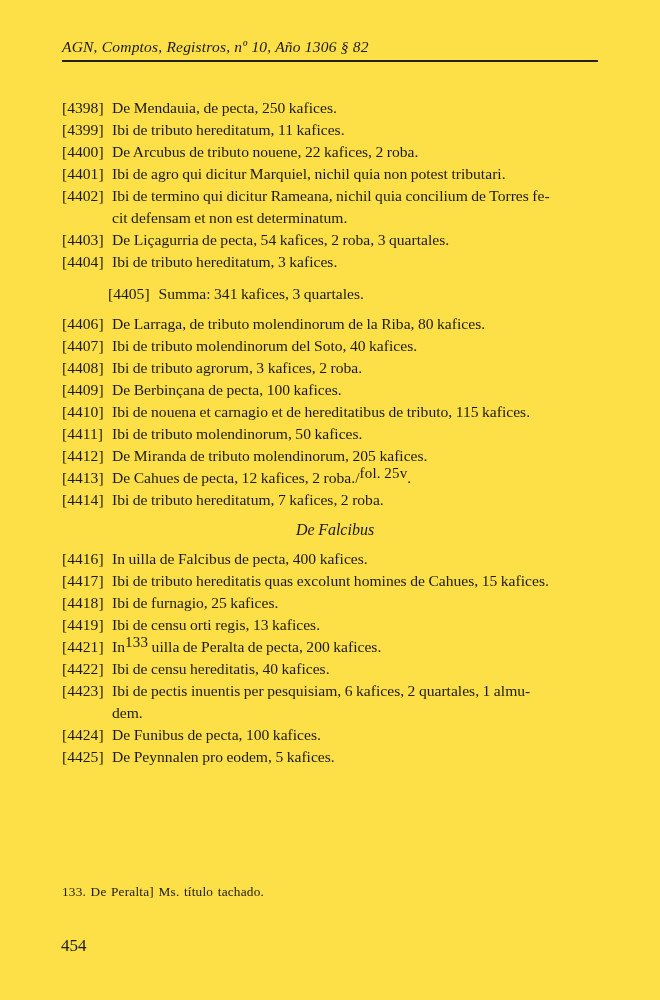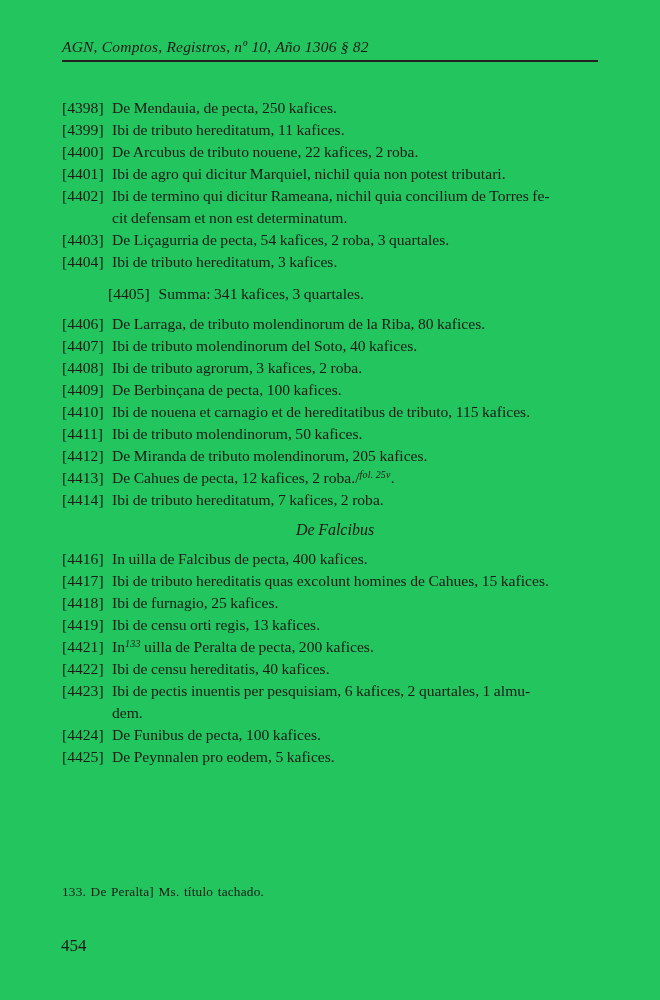--- a/index.html
+++ b/index.html
@@ -5,21 +5,21 @@
   html, body {
     margin: 0;
     padding: 0;
     background: #e8e8e6;
   }
   .page {
     position: relative;
     width: 660px;
     height: 1000px;
     margin: 0 auto;
-    background: #22c55e;
+    background: #fde047;
     color: #1c1a19;
     font-family: "Liberation Serif", "DejaVu Serif", serif;
     overflow: hidden;
   }
   .running-head {
     margin: 39px 58px 0 62px;
     font-style: italic;
     font-size: 15.5px;
     line-height: 16px;
     letter-spacing: 0.2px;
@@ -56,25 +56,24 @@
     margin-right: 9px;
     text-align: right;
   }
   .section-heading {
     margin: 8px 0 7px 0;
     text-align: center;
     font-style: italic;
     font-size: 16px;
   }
   sup {
-    font-size: 10px;
+    font-size: 15px;
     line-height: 0;
     vertical-align: 5px;
     letter-spacing: 0.2px;
-    font-style: italic;
   }
   .footnote {
     position: absolute;
     left: 62px;
     top: 884px;
     font-size: 13.3px;
     letter-spacing: 0.2px;
     word-spacing: 1px;
     font-family: Liberation Serif, serif;
   }

